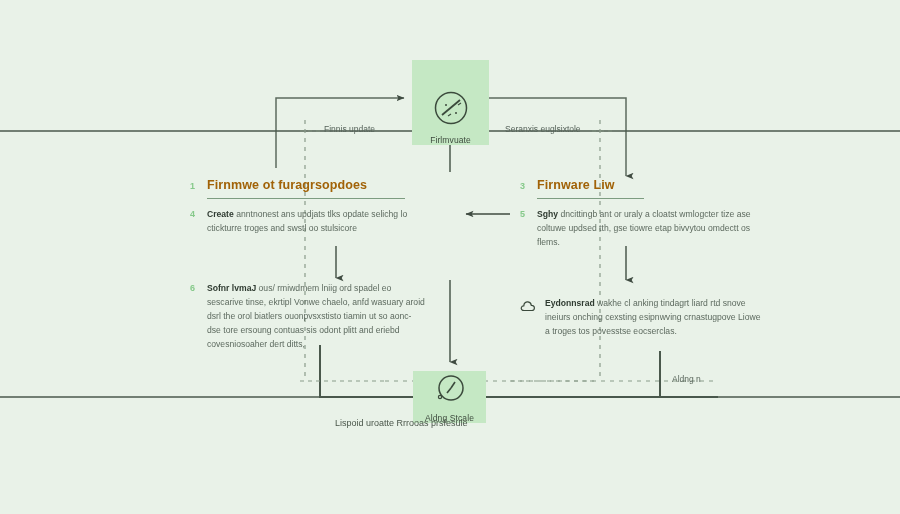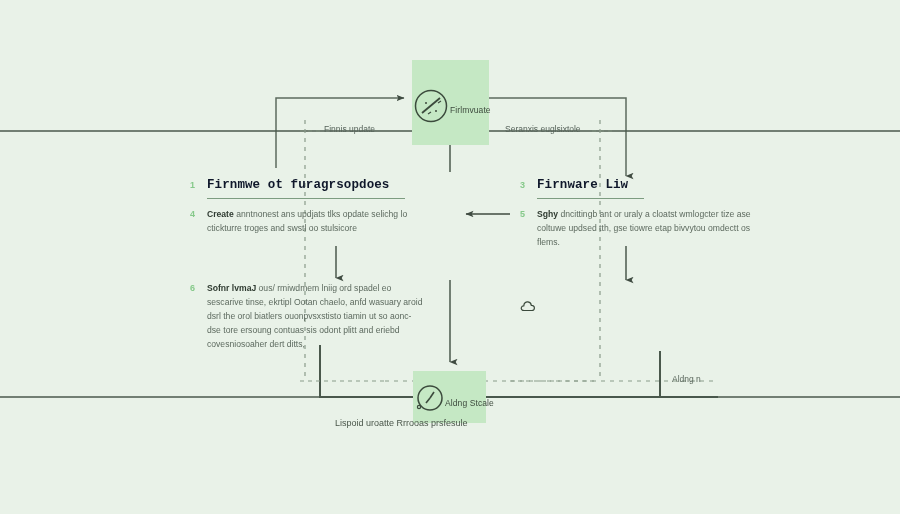--- a/index.html
+++ b/index.html
@@ -11,23 +11,23 @@
     position:relative;
   }
   #canvas{position:absolute;inset:0;width:900px;height:514px;}
   .layer{position:absolute;left:0;top:0;width:900px;height:514px;}
 
   
   .node{
     position:absolute;
     background:#c5e8c4;
     display:flex;
-    flex-direction:row;
+    flex-direction:column;
     align-items:center;
-    justify-content:space-between;
+    justify-content:flex-end;
     box-sizing:border-box;
   }
   #node-firmware{left:412px;top:60px;width:77px;height:85px;padding-top:10px;}
   #node-schedule{left:413px;top:371px;width:73px;height:52px;padding-top:7px;}
 
   .node-icon{display:block;}
   .node-label{
     font-size:8.5px;
     color:#3d4a3d;
     margin-top:4px;
@@ -59,23 +59,22 @@
   #col-left{left:190px;top:178px;width:235px;}
   #col-right{left:520px;top:178px;width:245px;}
 
   .col-head{
     display:flex;align-items:baseline;gap:9px;
   }
   .col-num{
     font-size:9px;color:#86c98a;font-weight:bold;flex:0 0 auto;width:8px;
   }
   .col-title{
-    font-size:12.5px;font-weight:bold;color:#0f172a;letter-spacing:.1px;
-    white-space:nowrap;
-    font-family:Liberation Mono, monospace;
+    font-size:12.5px;font-weight:bold;color:#a16207;letter-spacing:.1px;
+    white-space:nowrap;
   }
   .rule{
     height:1px;background:#7d9c80;margin:6px 0 9px 17px;
   }
   #col-left .rule{width:198px;}
   #col-right .rule{width:107px;}
 
   .bullet{display:flex;gap:9px;margin-bottom:17px;}
   .bullet-num{font-size:9px;color:#86c98a;font-weight:bold;flex:0 0 auto;width:8px;padding-top:1px;}
   .bullet-body{font-size:8.6px;line-height:1.62;color:#5d6a5f;}
@@ -207,21 +206,21 @@
     <div class="bullet-body">
       <b>Create</b>
       <span>anntnonest ans updjats tlks opdate selichg lo ctickturre troges and swstl oo stulsicore</span>
     </div>
   </div>
 
   <div class="bullet" style="margin-top:46px;">
     <span class="bullet-num">6</span>
     <div class="bullet-body">
       <b>Sofnr lvmaJ</b>
-      <span>ous/ rmiwdmem lniig ord spadel eo sescarive tinse, ekrtipl Ootan chaelo, anfd wasuary aroid dsrl the orol biatlers ouonpvsxstisto tiamin ut so aonc-dse tore ersoung contuas sis odont plitt and eriebd covesniosoaher dert ditts,</span>
+      <span>ous/ rmiwdmem lniig ord spadel eo sescarive tinse, ekrtipl Vonwe chaelo, anfd wasuary aroid dsrl the orol biatlers ouonpvsxstisto tiamin ut so aonc-dse tore ersoung contuas sis odont plitt and eriebd covesniosoaher dert ditts,</span>
     </div>
   </div>
 </div>
 
 <div class="column" id="col-right">
   <div class="col-head">
     <span class="col-num">3</span>
     <span class="col-title">Firnware Liw</span>
   </div>
   <div class="rule"></div>
@@ -235,14 +234,18 @@
   </div>
 
   <div class="bullet-icon" style="margin-top:47px;">
     <span class="ic">
       <svg width="17" height="14" viewBox="0 0 17 14" xmlns="http://www.w3.org/2000/svg">
         <path d="M4.2,11.5 C1.9,11.5 0.8,9.9 1.4,8.4 C1.9,7.1 3.2,6.8 3.8,6.9
                  C3.7,4.3 5.8,2.6 8,2.9 C10,3.2 11.2,4.9 11.3,6.4
                  C13.1,6.2 14.4,7.4 14.4,9 C14.4,10.5 13.2,11.5 11.8,11.5 Z" fill="none" stroke="#3b4a3c" stroke-width="1.2" stroke-linejoin="round"></path>
       </svg>
     </span>
+    <div class="bullet-body">
+      <b>Eydonnsrad</b>
+      <span>wakhe cl anking tindagrt liard rtd snove ineiurs onching cexsting esipnwving crnastugpove Liowe a troges tos povesstse eocserclas.</span>
+    </div>
   </div>
 </div>
 
 </body></html>

